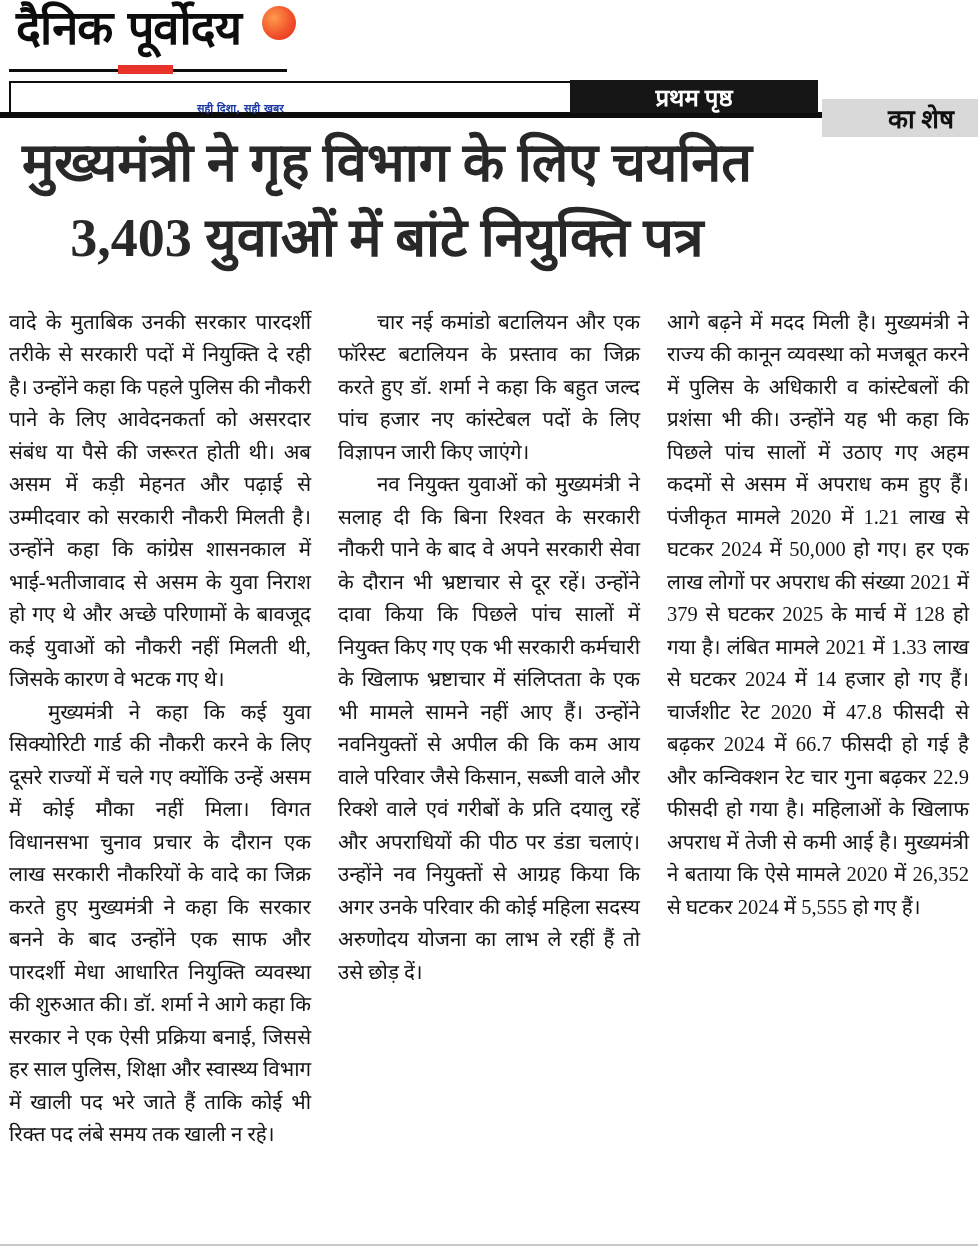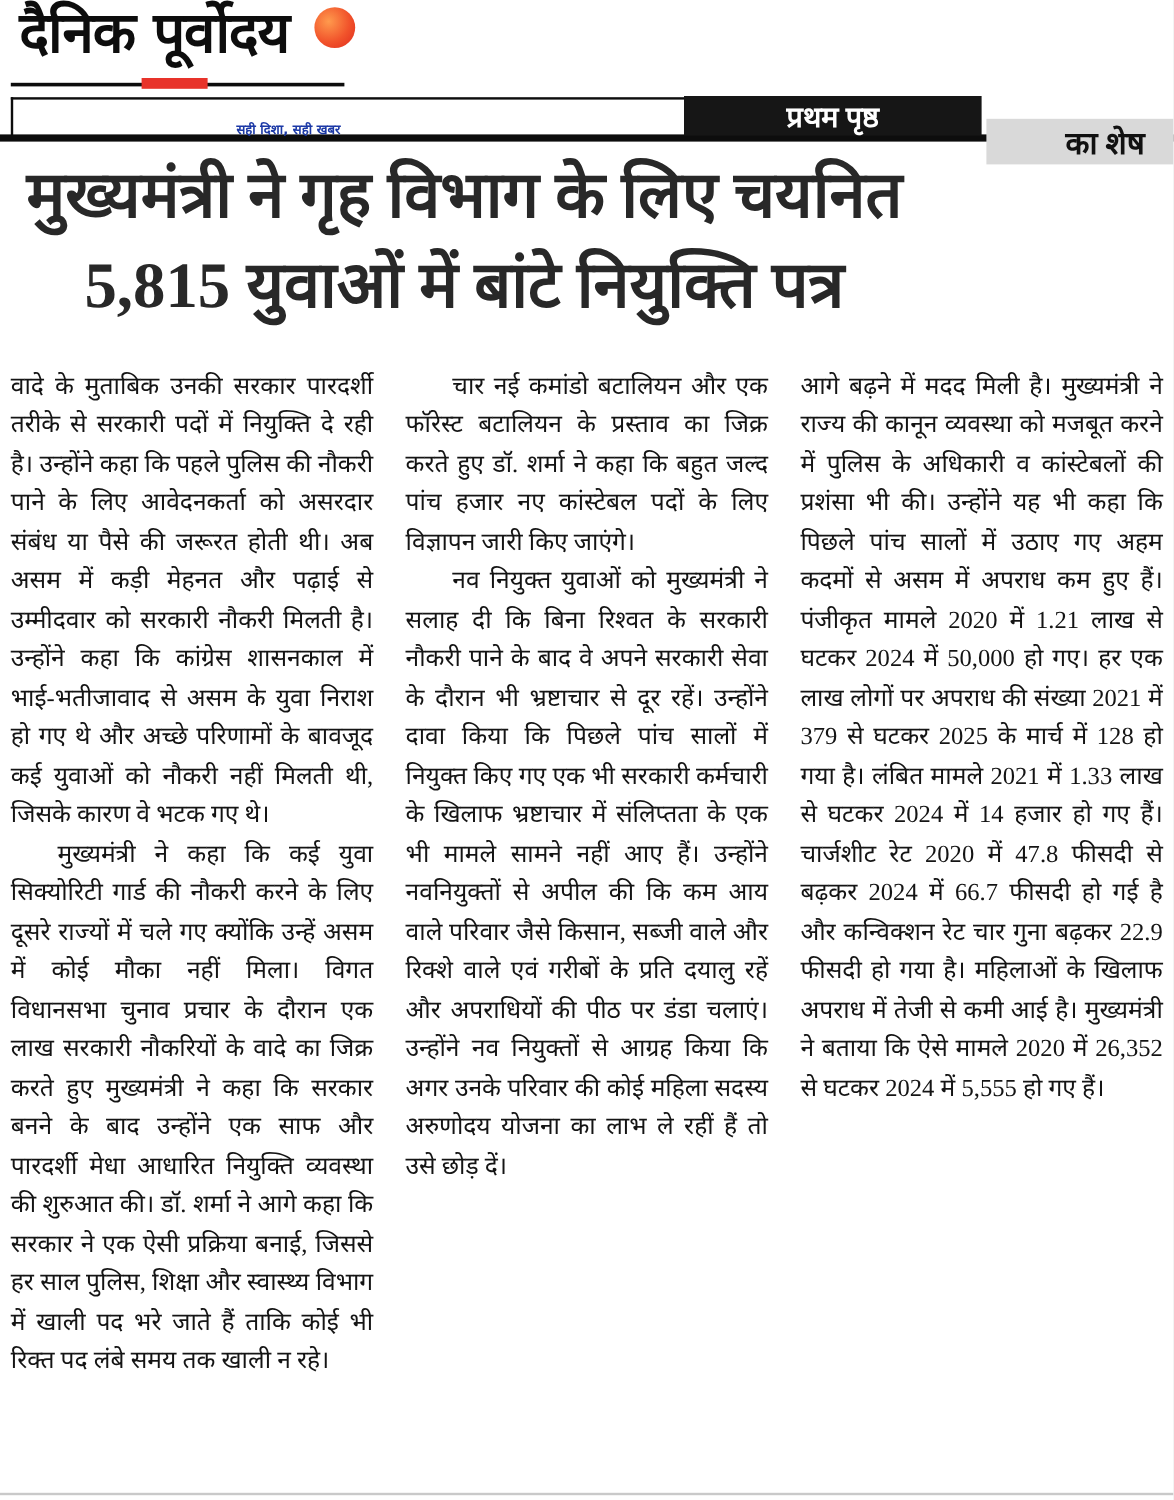--- a/index.html
+++ b/index.html
@@ -92,21 +92,21 @@
     <div class="masthead-ribbon"></div>
     <div class="boxline-top"></div>
     <div class="boxline-left"></div>
     <div class="thick-rule"></div>
     <div class="page-label-box">प्रथम पृष्ठ</div>
     <div class="continuation-box">का शेष</div>
   </div>
 
   <div class="headline">
     <div>मुख्यमंत्री ने गृह विभाग के लिए चयनित</div>
-    <div>5,815 युवाओं में बांटे नियुक्ति पत्र</div>
+    <div>3,403 युवाओं में बांटे नियुक्ति पत्र</div>
   </div>
 
   <div class="body-cols">
     <div class="col">
       <p class="no-indent">वादे के मुताबिक उनकी सरकार पारदर्शी तरीके से सरकारी पदों में नियुक्ति दे रही है। उन्होंने कहा कि पहले पुलिस की नौकरी पाने के लिए आवेदनकर्ता को असरदार संबंध या पैसे की जरूरत होती थी। अब असम में कड़ी मेहनत और पढ़ाई से उम्मीदवार को सरकारी नौकरी मिलती है। उन्होंने कहा कि कांग्रेस शासनकाल में भाई-भतीजावाद से असम के युवा निराश हो गए थे और अच्छे परिणामों के बावजूद कई युवाओं को नौकरी नहीं मिलती थी, जिसके कारण वे भटक गए थे।</p>
       <p>मुख्यमंत्री ने कहा कि कई युवा सिक्योरिटी गार्ड की नौकरी करने के लिए दूसरे राज्यों में चले गए क्योंकि उन्हें असम में कोई मौका नहीं मिला। विगत विधानसभा चुनाव प्रचार के दौरान एक लाख सरकारी नौकरियों के वादे का जिक्र करते हुए मुख्यमंत्री ने कहा कि सरकार बनने के बाद उन्होंने एक साफ और पारदर्शी मेधा आधारित नियुक्ति व्यवस्था की शुरुआत की। डॉ. शर्मा ने आगे कहा कि सरकार ने एक ऐसी प्रक्रिया बनाई, जिससे हर साल पुलिस, शिक्षा और स्वास्थ्य विभाग में खाली पद भरे जाते हैं ताकि कोई भी रिक्त पद लंबे समय तक खाली न रहे।</p>
     </div>
     <div class="col">
       <p>चार नई कमांडो बटालियन और एक फॉरेस्ट बटालियन के प्रस्ताव का जिक्र करते हुए डॉ. शर्मा ने कहा कि बहुत जल्द पांच हजार नए कांस्टेबल पदों के लिए विज्ञापन जारी किए जाएंगे।</p>
       <p>नव नियुक्त युवाओं को मुख्यमंत्री ने सलाह दी कि बिना रिश्वत के सरकारी नौकरी पाने के बाद वे अपने सरकारी सेवा के दौरान भी भ्रष्टाचार से दूर रहें। उन्होंने दावा किया कि पिछले पांच सालों में नियुक्त किए गए एक भी सरकारी कर्मचारी के खिलाफ भ्रष्टाचार में संलिप्तता के एक भी मामले सामने नहीं आए हैं। उन्होंने नवनियुक्तों से अपील की कि कम आय वाले परिवार जैसे किसान, सब्जी वाले और रिक्शे वाले एवं गरीबों के प्रति दयालु रहें और अपराधियों की पीठ पर डंडा चलाएं। उन्होंने नव नियुक्तों से आग्रह किया कि अगर उनके परिवार की कोई महिला सदस्य अरुणोदय योजना का लाभ ले रहीं हैं तो उसे छोड़ दें।</p>

